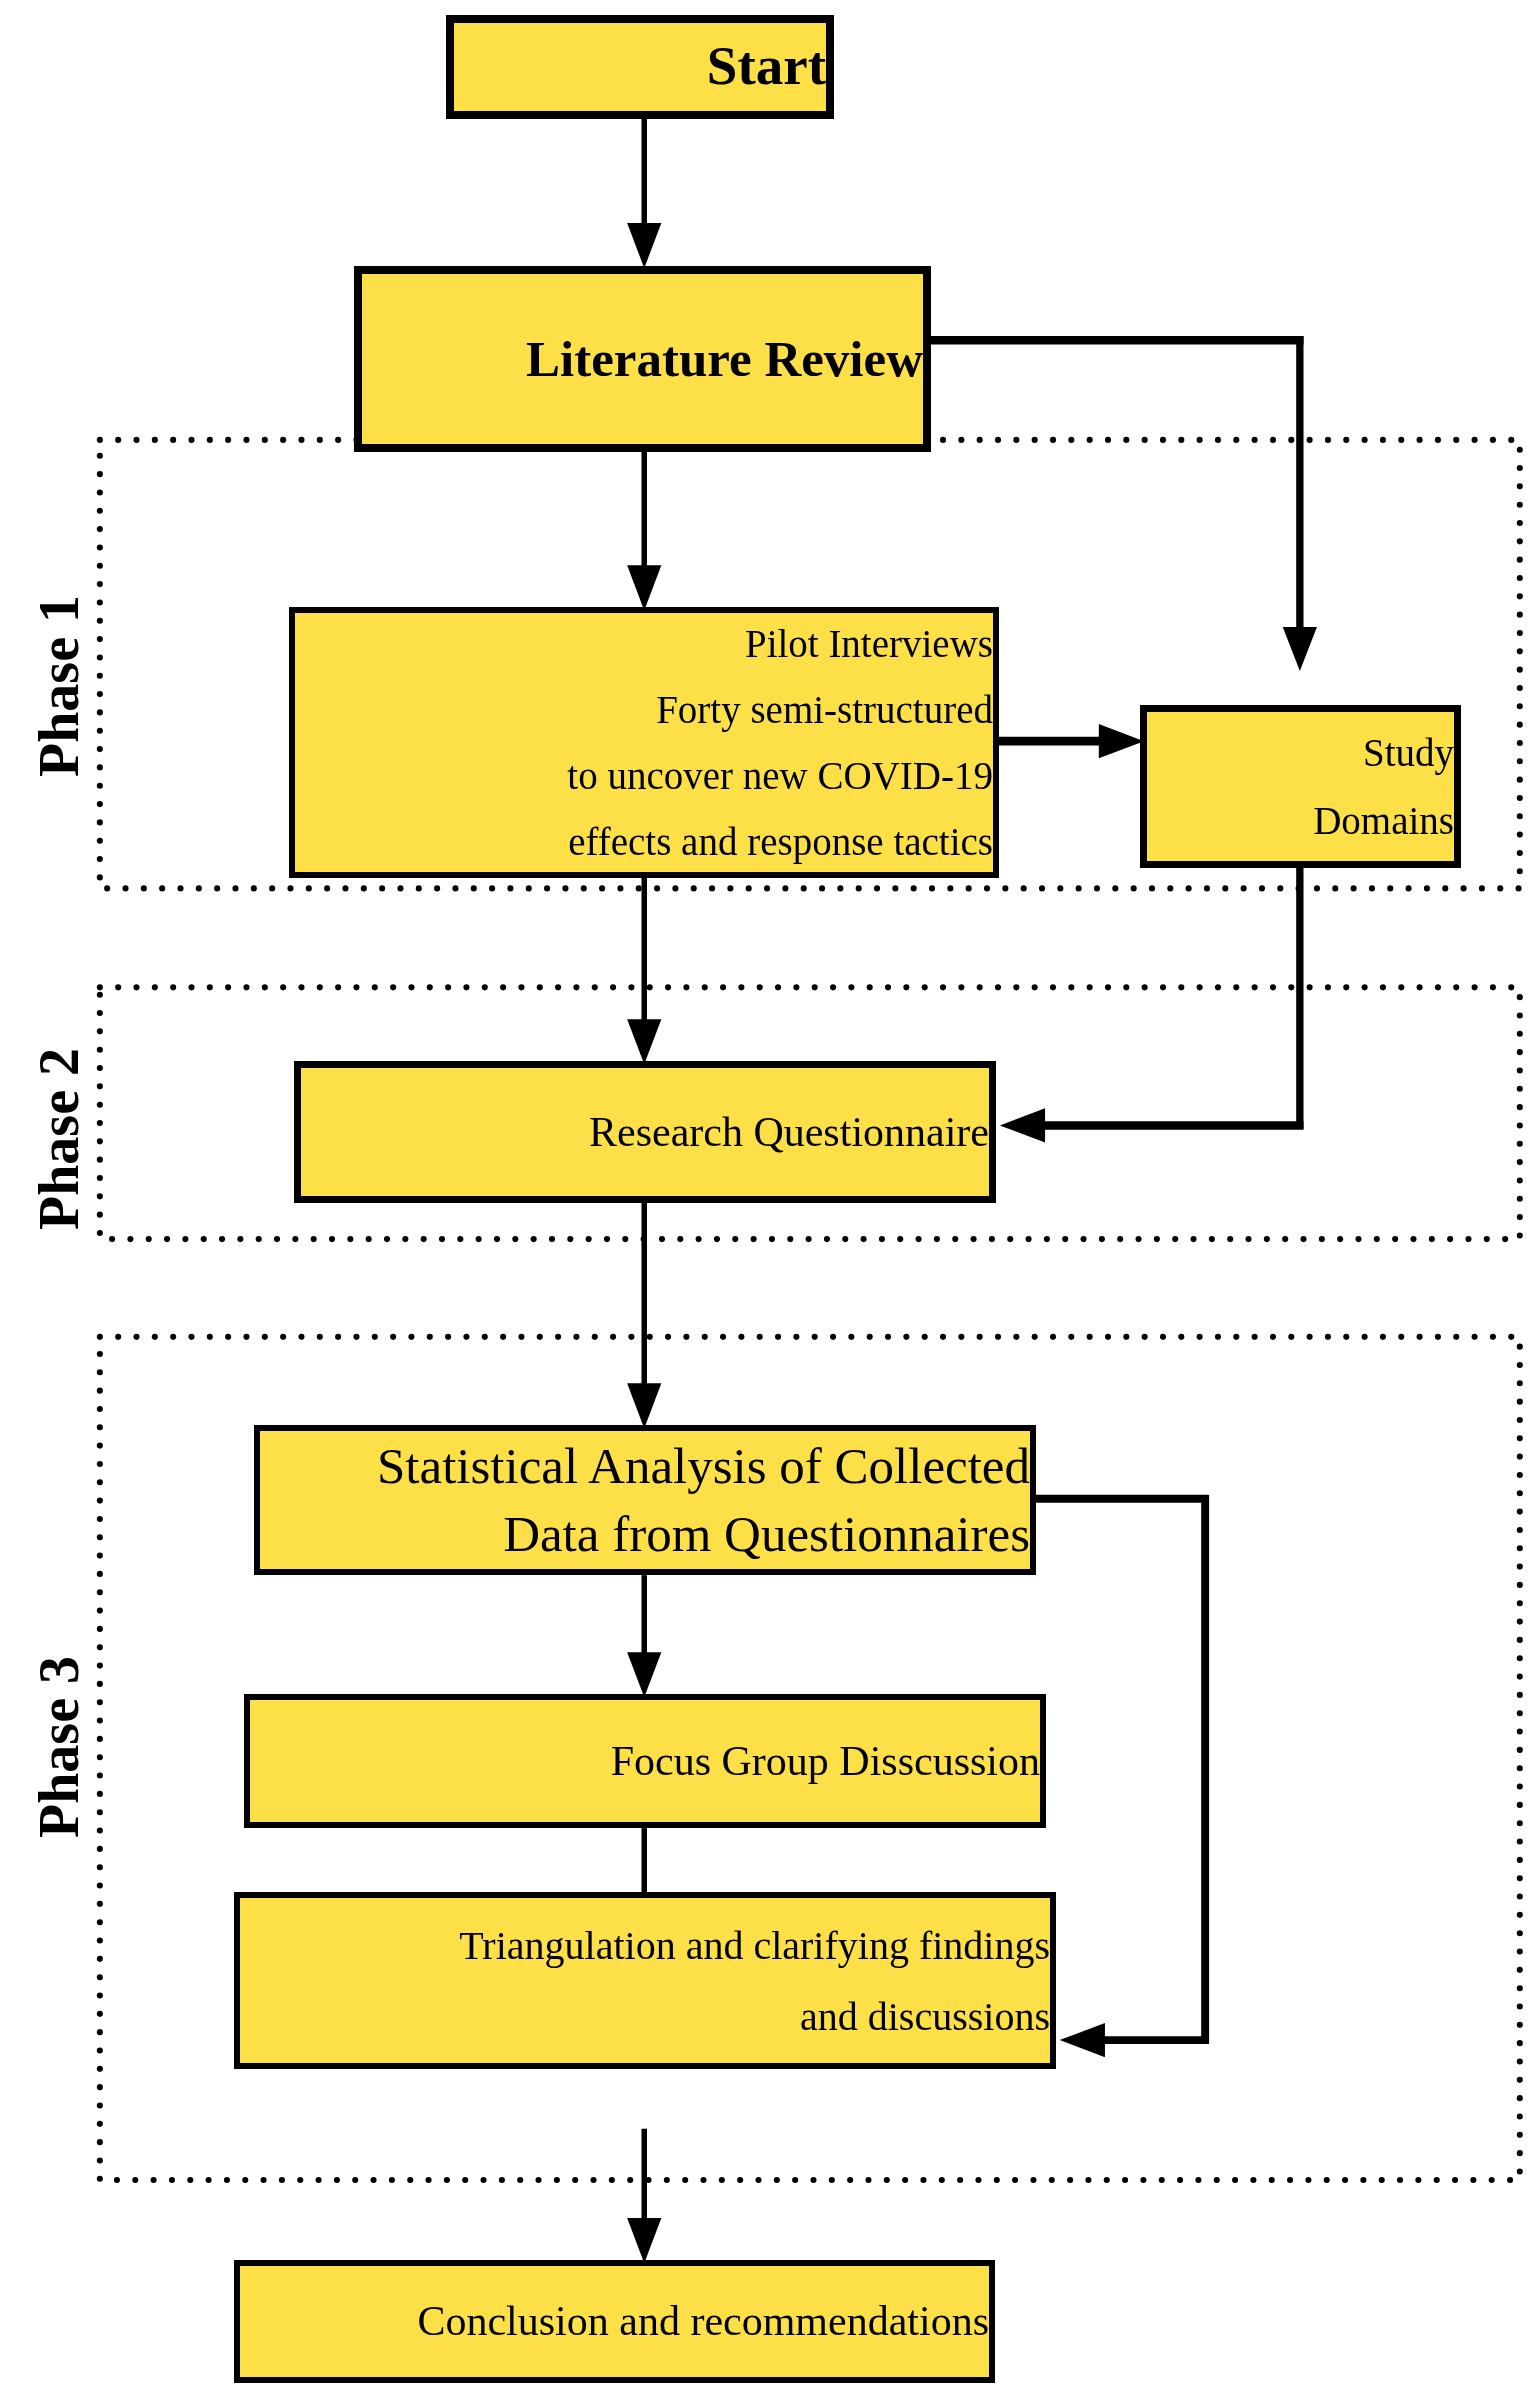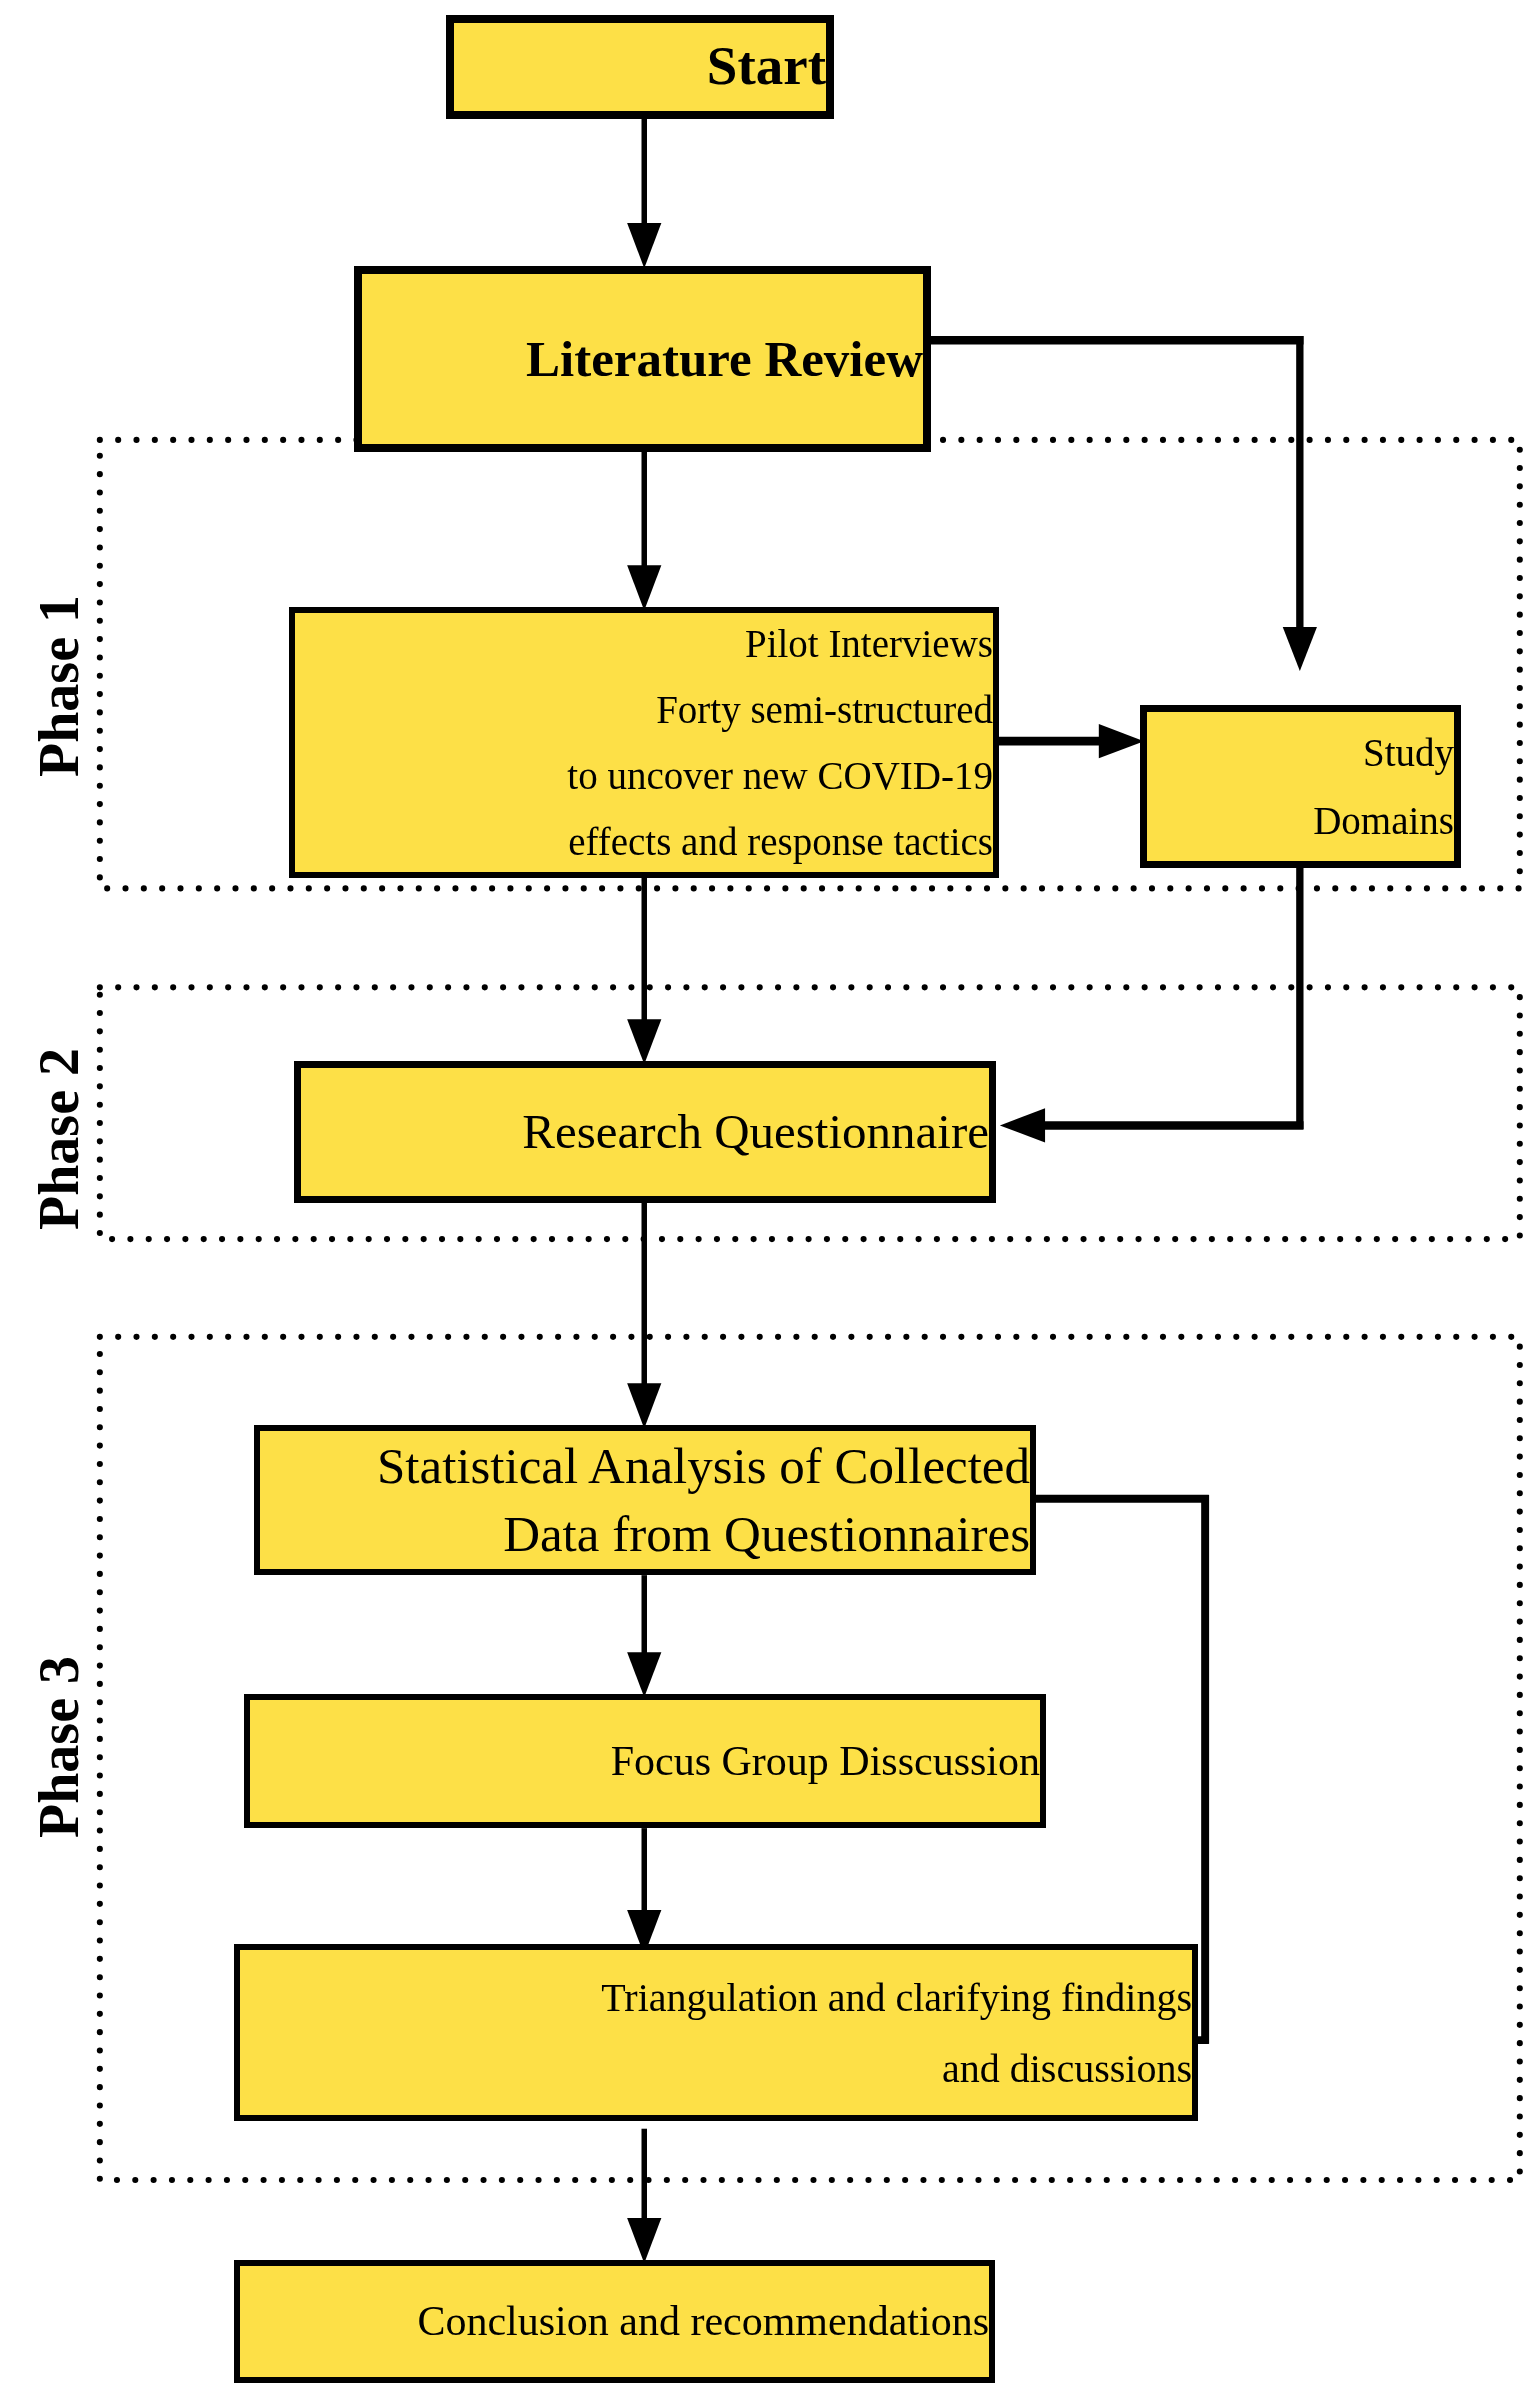--- a/index.html
+++ b/index.html
@@ -27,21 +27,21 @@
     flex-direction:column;
     align-items:flex-end;
     justify-content:center;
     text-align:center;
   }
   .t{display:block;}
   .title-text{font-size:55px;font-weight:700;line-height:1.1;}
   .lr-text{font-size:51px;font-weight:700;line-height:1.1;}
   .pilot-text{font-size:39px;line-height:66px;}
   .study-text{font-size:39px;line-height:68px;}
-  .rq-text{font-size:49px;line-height:1.2;}
+  .rq-text{font-size:42px;line-height:1.2;}
   .stat-text{font-size:51px;line-height:68px;}
   .focus-text{font-size:42px;line-height:1.2;}
   .tri-text{font-size:40px;line-height:71px;}
   .conc-text{font-size:42px;line-height:1.2;}
   .phase-label{
     position:absolute;
     transform:translate(-50%,-50%) rotate(-90deg);
     transform-origin:center center;
     font-weight:700;
     font-size:56px;
@@ -149,21 +149,21 @@
 
   <div class="node" style="left:254px;top:1425px;width:782px;height:150px;border-width:6.7px;">
     <span class="t stat-text">Statistical Analysis of Collected</span>
     <span class="t stat-text">Data from Questionnaires</span>
   </div>
 
   <div class="node" style="left:244px;top:1694px;width:802px;height:134px;border-width:6.7px;">
     <span class="t focus-text">Focus Group Disscussion</span>
   </div>
 
-  <div class="node" style="left:234px;top:1944px;width:964px;height:177px;border-width:6.7px;">
+  <div class="node" style="left:234px;top:1892px;width:822px;height:177px;border-width:6.7px;">
     <span class="t tri-text">Triangulation and clarifying findings</span>
     <span class="t tri-text">and discussions</span>
   </div>
 
   <div class="node" style="left:234px;top:2260px;width:761px;height:123px;border-width:6.7px;">
     <span class="t conc-text">Conclusion and recommendations</span>
   </div>
 
 </div>
 

